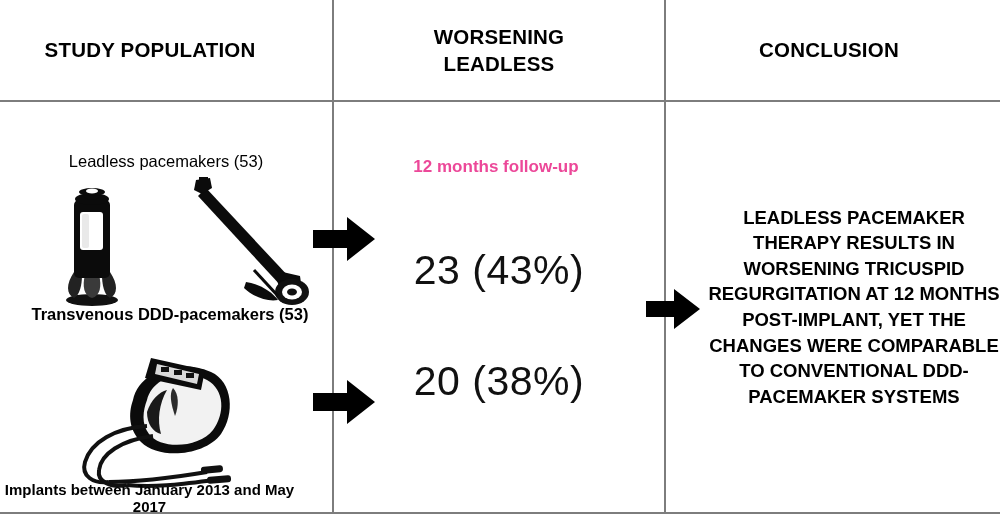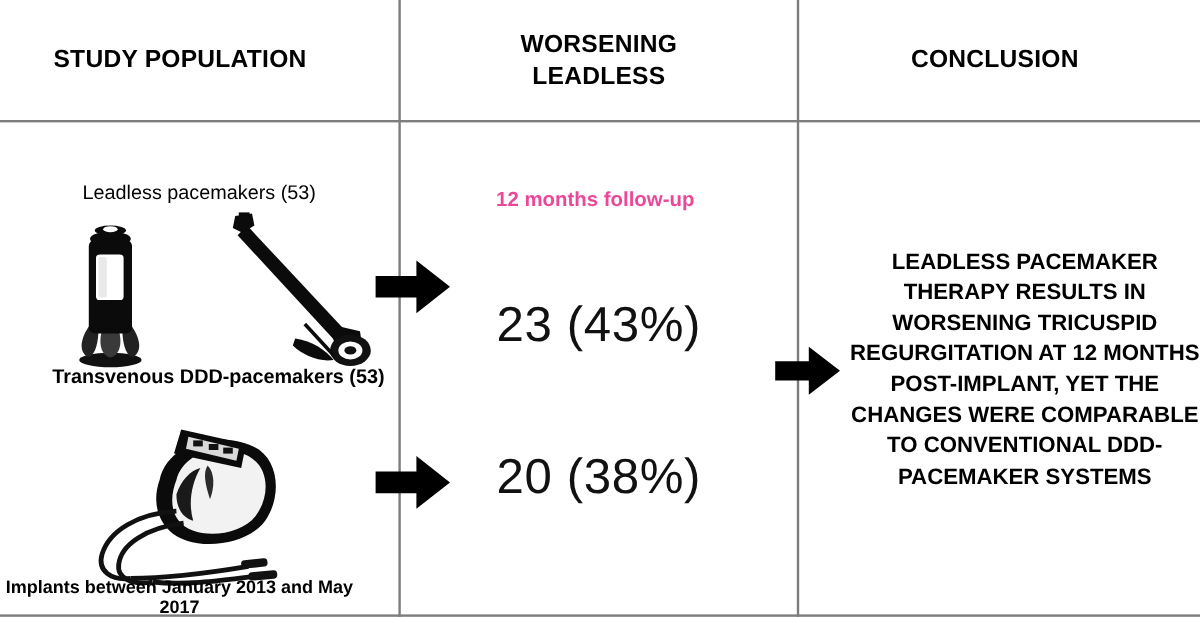--- a/index.html
+++ b/index.html
@@ -65,21 +65,21 @@
     position: absolute;
     left: 0; top: 50px;
     width: 332px;
     text-align: center;
     font-size: 16.5px;
     font-weight: normal;
     color: #000;
   }
   .label-transvenous {
     position: absolute;
-    left: 16px; top: 203px;
+    left: 4px; top: 203px;
     width: 332px;
     text-align: center;
     font-size: 16.5px;
     font-weight: bold;
     color: #000;
   }
   .label-implants {
     position: absolute;
     left: 0; top: 379px;
     width: 299px;
@@ -125,21 +125,21 @@
     position: absolute;
     left: 0;
     width: 330px;
     text-align: center;
     font-size: 41px;
     font-weight: 400;
     color: #111;
     letter-spacing: 0.5px;
   }
   .result.r1 { top: 108px; margin-top: 37px; }
-  .result.r2 { top: 272px; }
+  .result.r2 { top: 256px; }
 
   
   .col3 {
     position: absolute;
     left: 666px; top: 102px;
     width: 334px; height: 410px;
     display: flex;
     align-items: center;
     justify-content: flex-end;
   }

